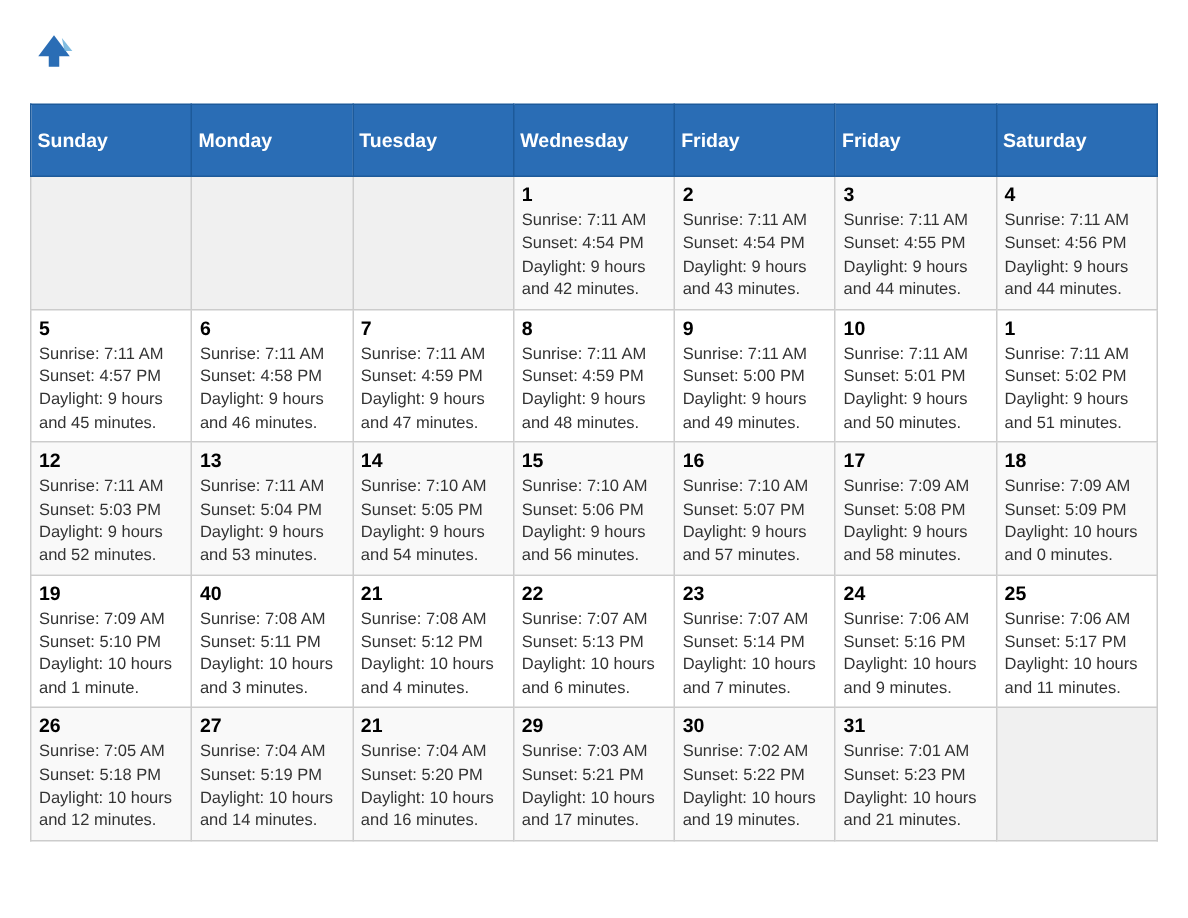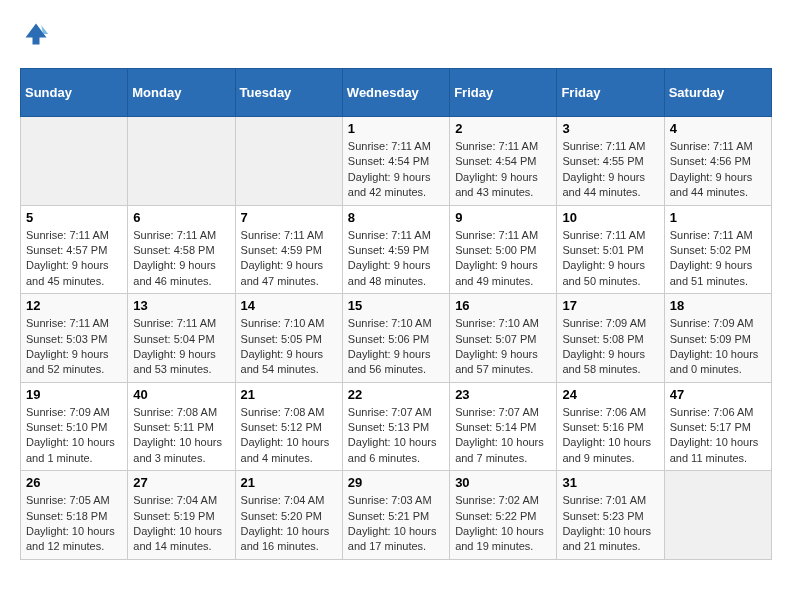--- a/index.html
+++ b/index.html
@@ -315,21 +315,21 @@
         </td>
         <td>
           <span class="day-number">24</span>
           <div class="day-detail">
             Sunrise: 7:06 AM<br>
             Sunset: 5:16 PM<br>
             Daylight: 10 hours and 9 minutes.
           </div>
         </td>
         <td>
-          <span class="day-number">47</span>
+          <span class="day-number">25</span>
           <div class="day-detail">
             Sunrise: 7:06 AM<br>
             Sunset: 5:17 PM<br>
             Daylight: 10 hours and 11 minutes.
           </div>
         </td>
       </tr>
       <tr>
         <td>
           <span class="day-number">26</span>

